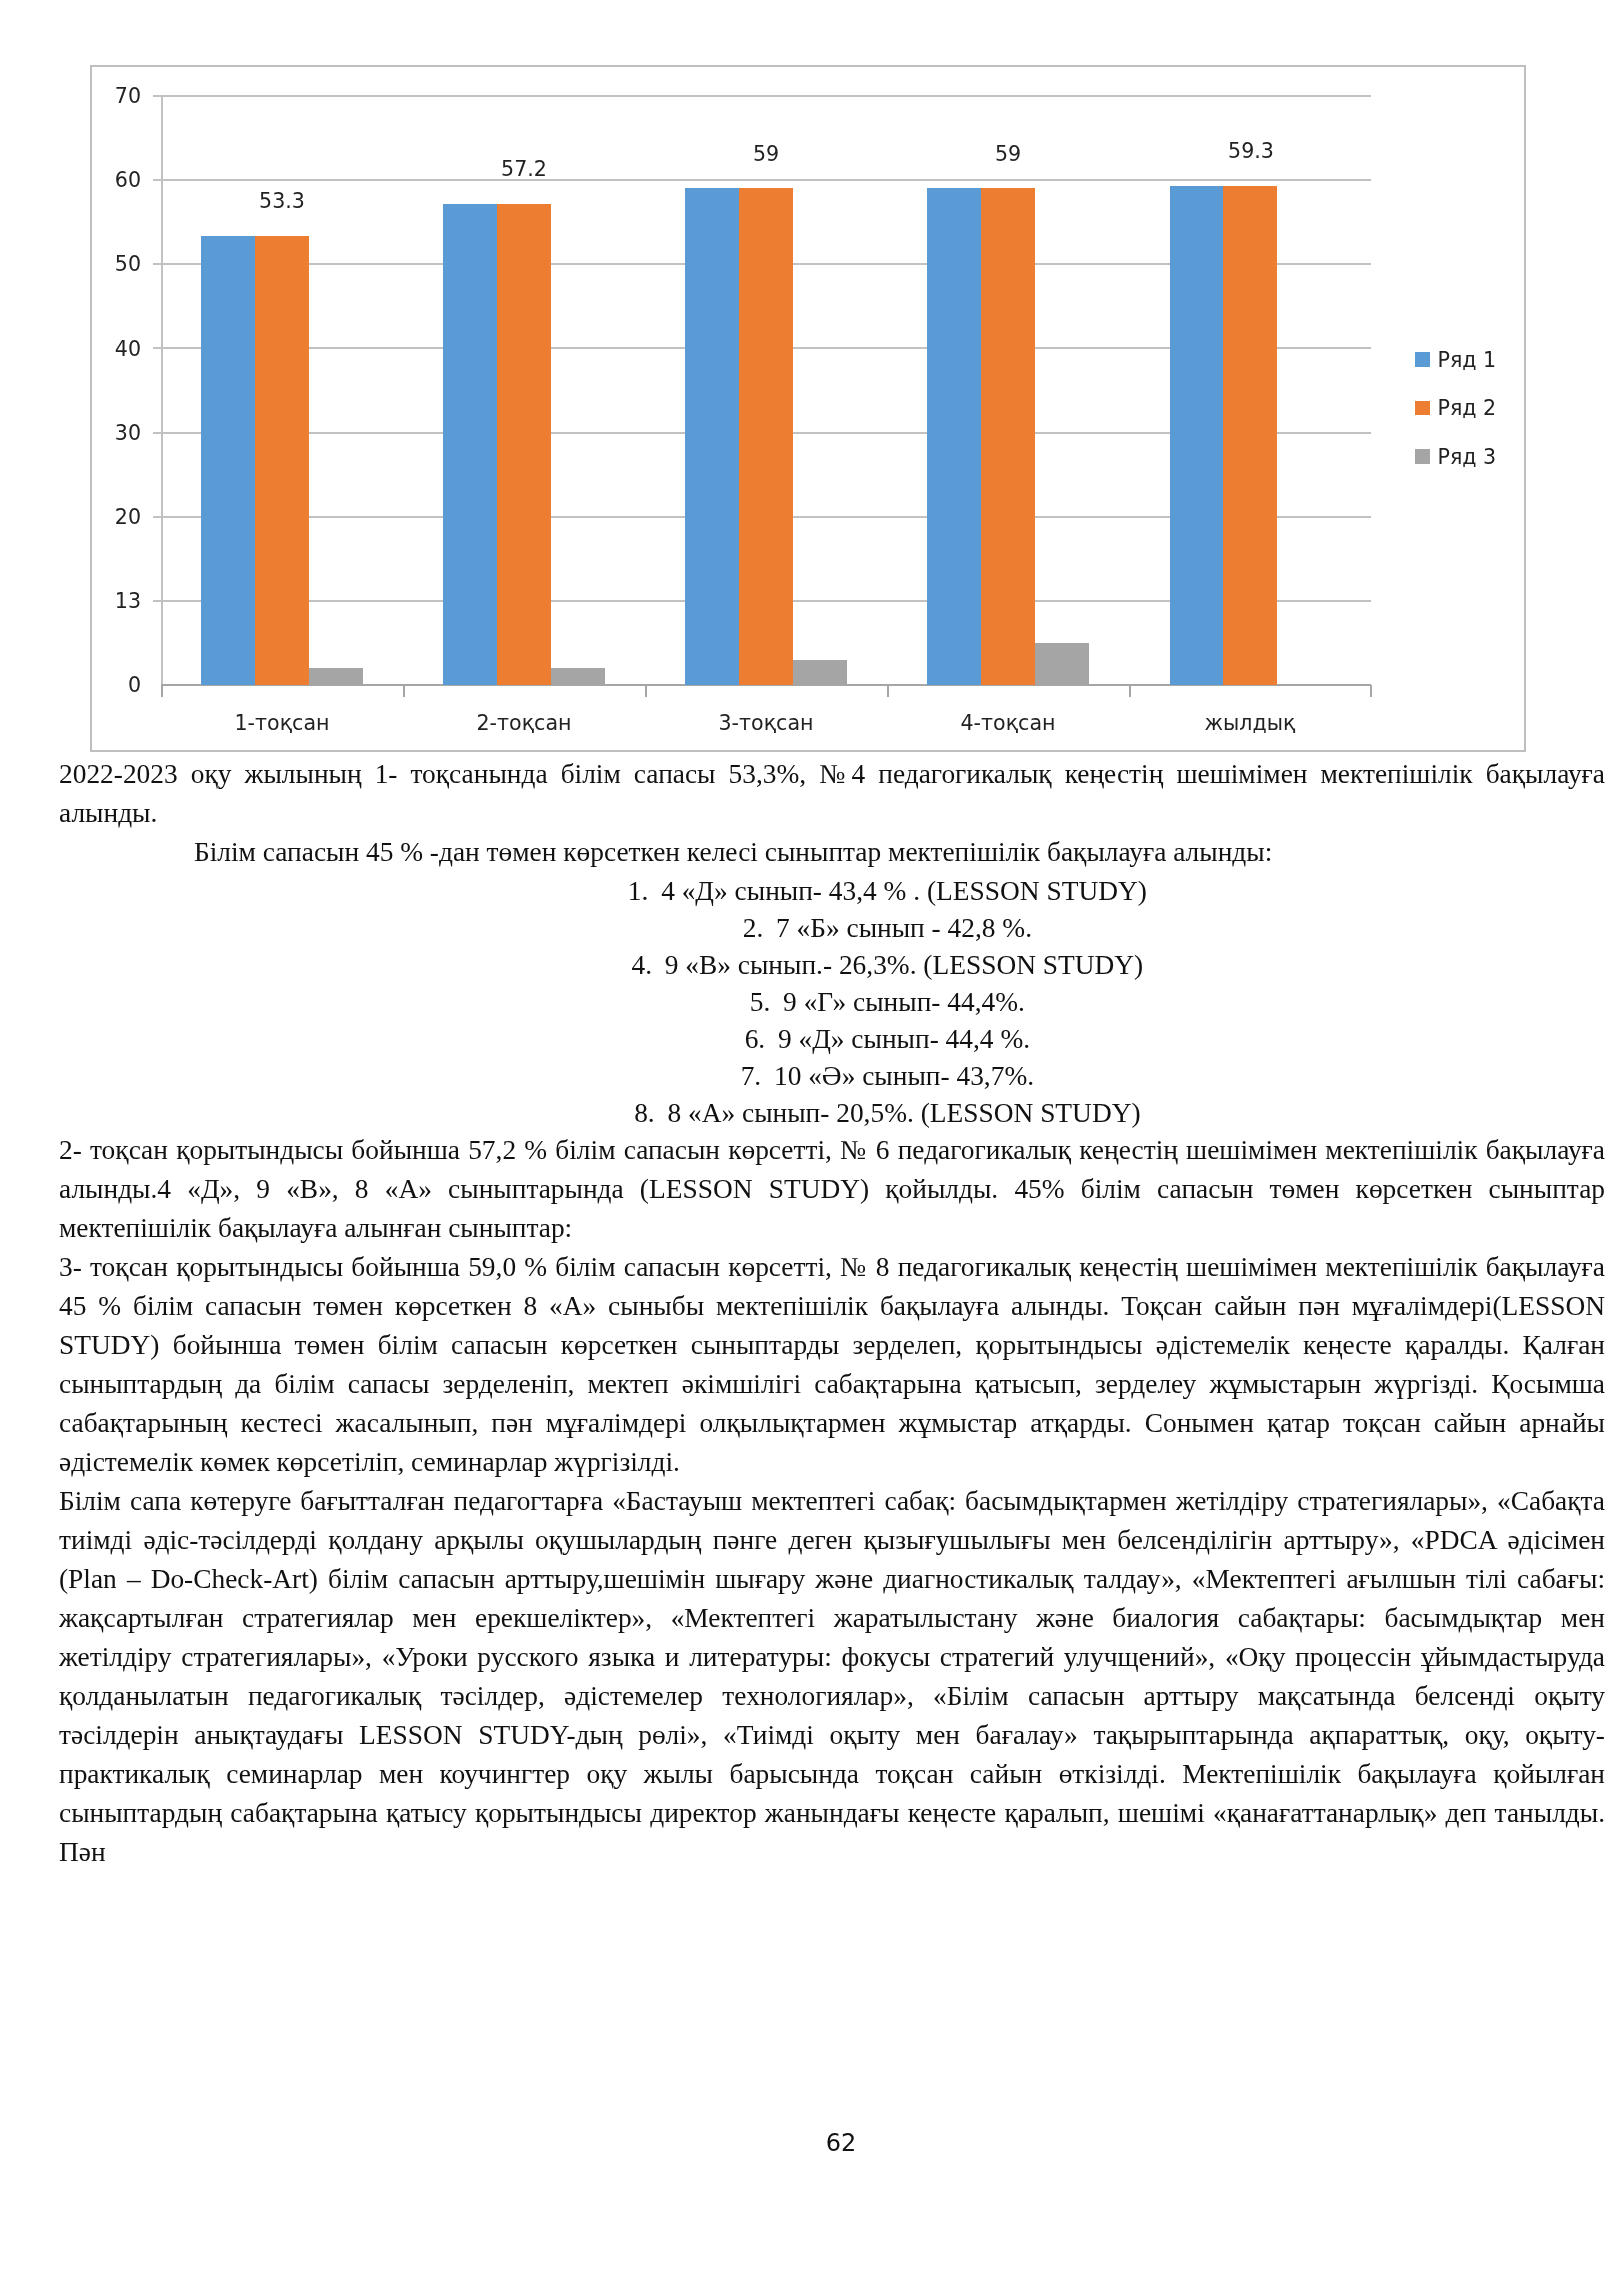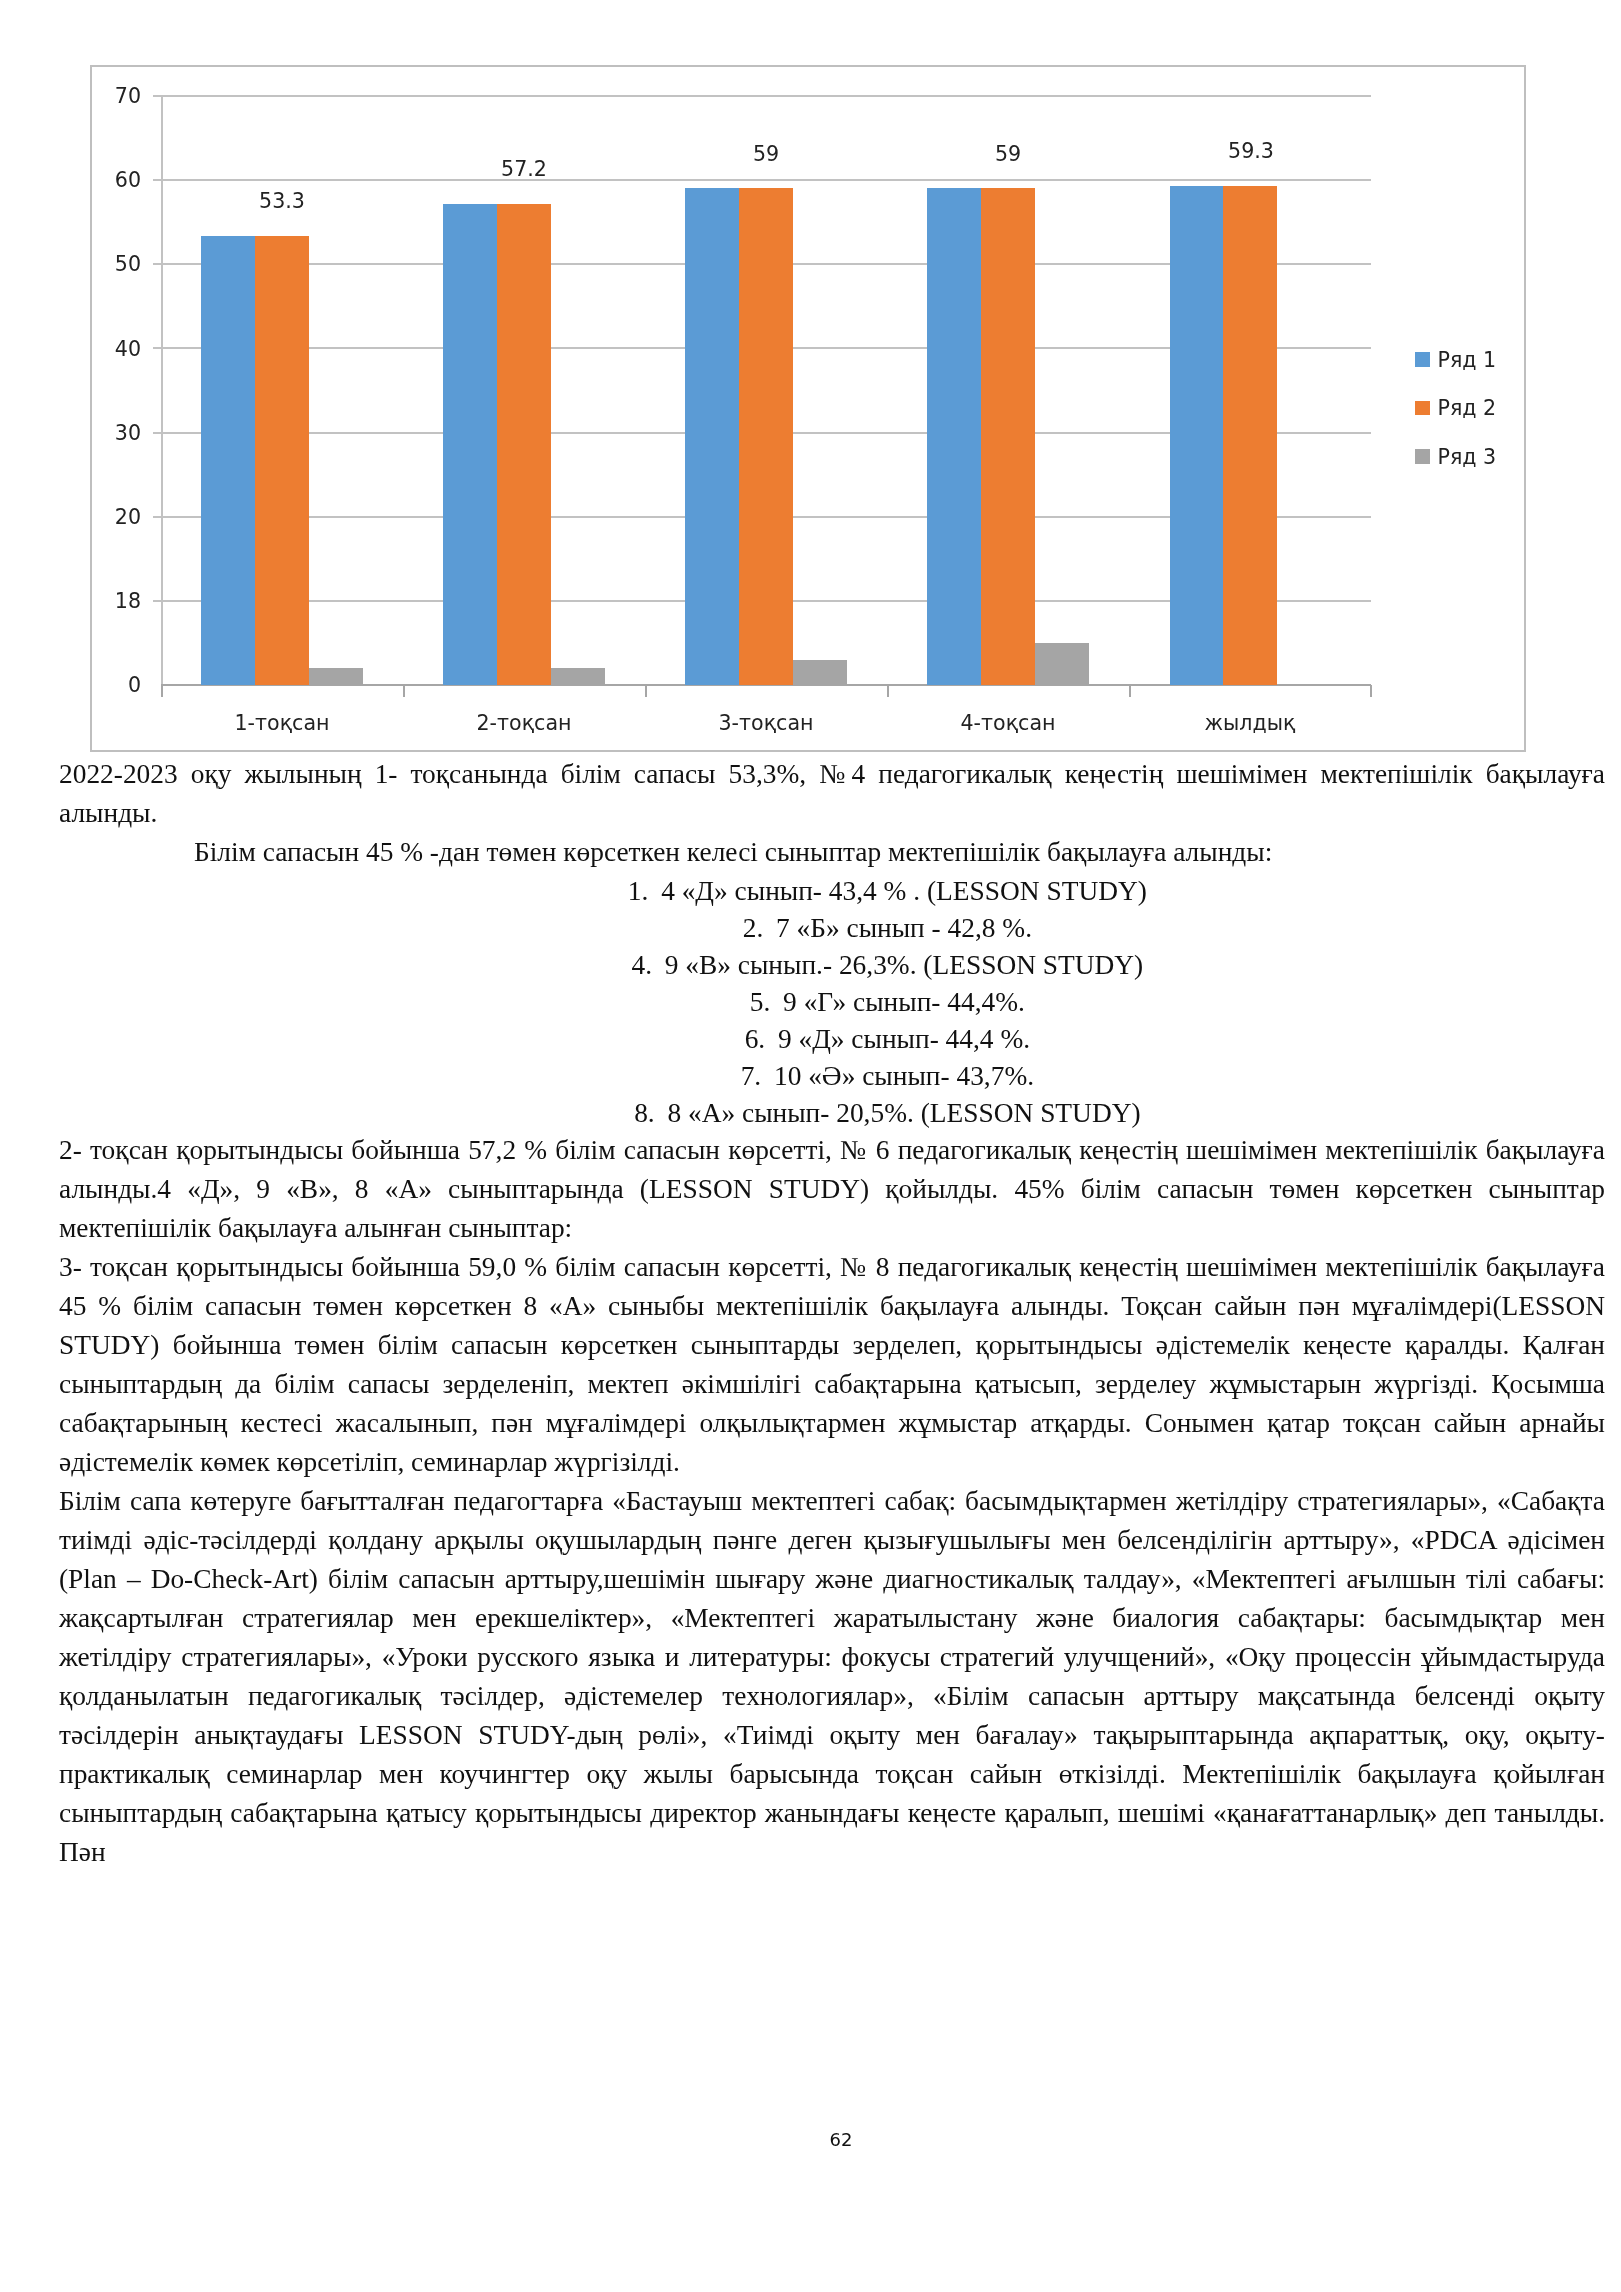--- a/index.html
+++ b/index.html
@@ -37,33 +37,33 @@
   }
   .para { margin: 0; text-align: justify; text-align-last: left; }
   .intro { margin: 0; padding-left: 135px; }
   .list { margin: 0; padding: 0; list-style: none; }
   .list li { padding-left: 98px; line-height: 39px; margin: 0 0 -2px 0; text-align: center; }
   .list li .num { display: inline-block; min-width: 46px; }
   .sublist { margin: 0; padding: 0; list-style: none; }
   .sublist li { padding-left: 147px; line-height: 38px; }
   .page-number {
     position: absolute; left: 0; width: 1621px; top: 2129px; text-align: center;
-    font-family: "DejaVu Sans", sans-serif; font-size: 18px; color: #111;
+    font-family: "DejaVu Sans", sans-serif; font-size: 24px; color: #111;
     padding-left: 61px; box-sizing: border-box;
   }
 </style>
 </head>
 <body>
 
 <div class="chart-frame"></div>
 
 <div id="chart">
   <div id="y-labels">
       <div class="y-label" style="top: 685px;">0</div>
-      <div class="y-label" style="top: 601px;">18</div>
+      <div class="y-label" style="top: 601px;">13</div>
       <div class="y-label" style="top: 517px;">20</div>
       <div class="y-label" style="top: 433px;">30</div>
       <div class="y-label" style="top: 349px;">40</div>
       <div class="y-label" style="top: 264px;">50</div>
       <div class="y-label" style="top: 180px;">60</div>
       <div class="y-label" style="top: 96px;">70</div>
     </div>
   <div class="plot" id="plot">
     <div id="gridlines">
         <div class="gridline" style="top: 504px;"></div>

